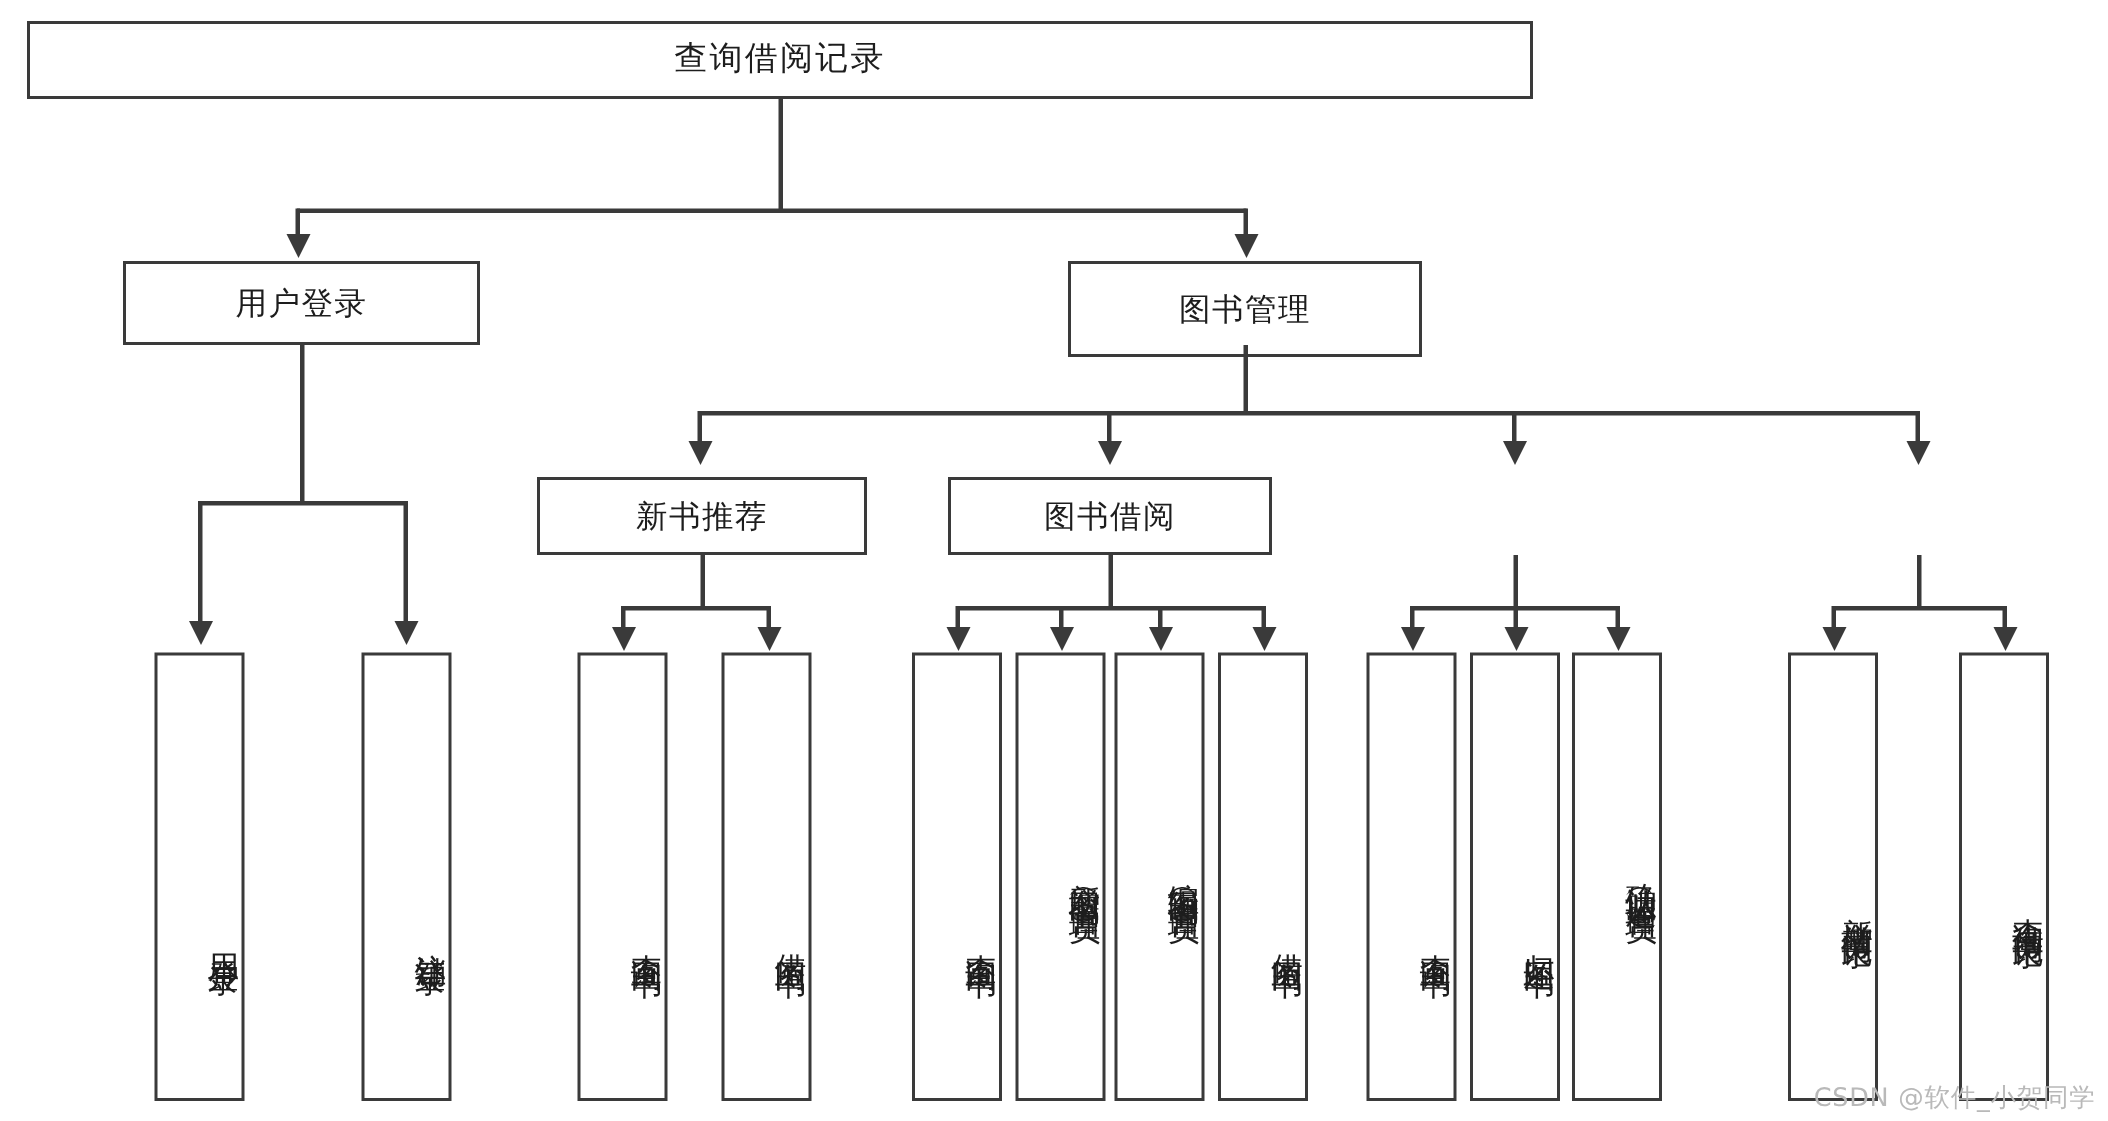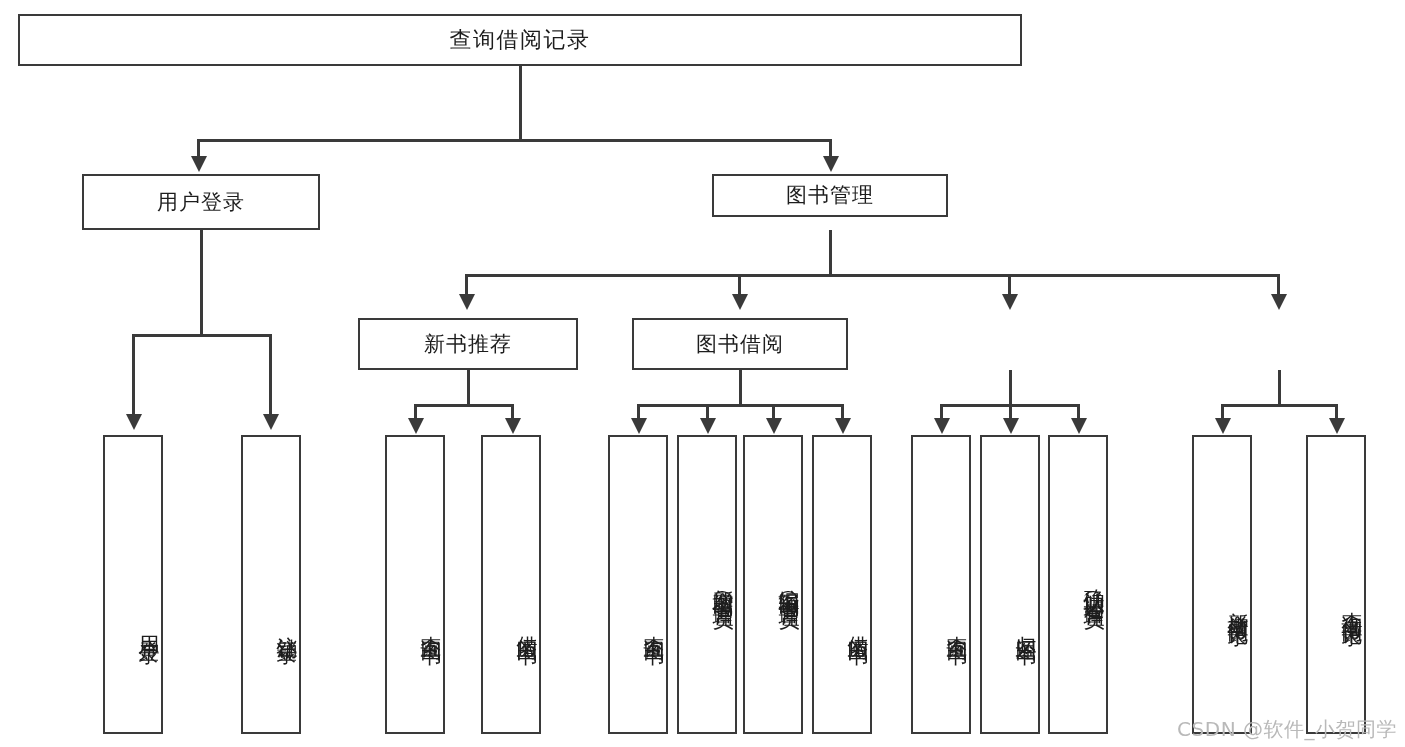--- a/index.html
+++ b/index.html
@@ -64,21 +64,21 @@
     height: 0;
     border-left: 8px solid transparent;
     border-right: 8px solid transparent;
     border-top: 16px solid #3a3a3a;
   }
   
   #watermark {
     position: absolute;
     right: 8px;
     bottom: 4px;
-    font-size: 20px;
+    font-size: 17px;
     color: #b9b9b9;
     letter-spacing: 0.5px;
     white-space: nowrap;
     user-select: none;
   }
 </style>
 </head>
 <body>
 
 <div id="canvas">
@@ -91,21 +91,21 @@
   <div class="lineH" style="left:198px; top:139px; width:633px;"></div>
   <div class="lineV" style="left:197px; top:139px; height:19px;"></div>
   <div class="arrow" style="left:190.5px; top:156px;"></div>
   <div class="lineV" style="left:829px; top:139px; height:19px;"></div>
   <div class="arrow" style="left:822.5px; top:156px;"></div>
 
   <div class="node h" style="left:82px; top:174px; width:238px; height:56px;">
     <span>用户登录</span>
   </div>
 
-  <div class="node h" style="left:712px; top:174px; width:236px; height:43px;">
+  <div class="node h" style="left:712px; top:174px; width:236px; height:64px;">
     <span>图书管理</span>
   </div>
 
   <div class="lineV" style="left:199.5px; top:230px; height:105px;"></div>
   <div class="lineH" style="left:133px; top:334px; width:137px;"></div>
   <div class="lineV" style="left:132px; top:334px; height:82px;"></div>
   <div class="arrow" style="left:125.5px; top:414px;"></div>
   <div class="lineV" style="left:269px; top:334px; height:82px;"></div>
   <div class="arrow" style="left:262.5px; top:414px;"></div>
 

